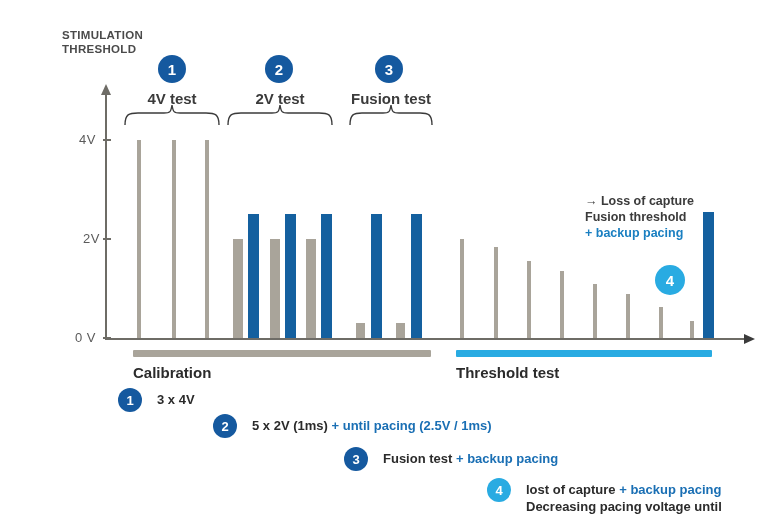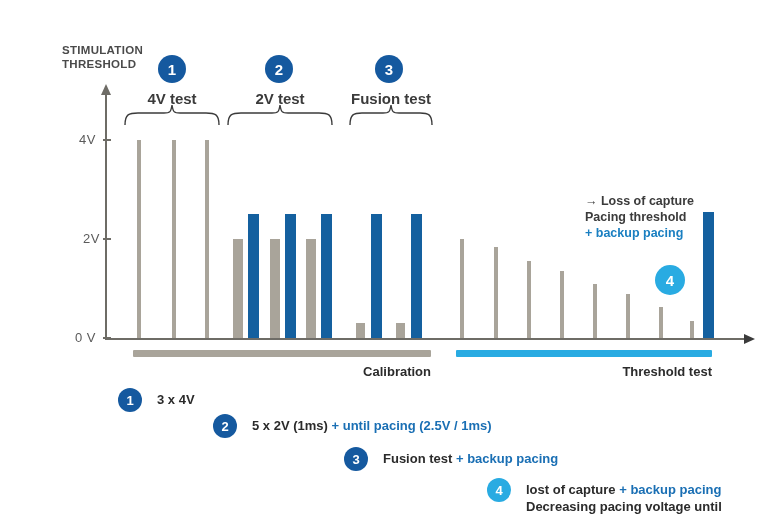--- a/index.html
+++ b/index.html
@@ -58,22 +58,22 @@
     position:absolute;font-size:15px;font-weight:700;color:#3b3b3b;
     white-space:nowrap;text-align:center;
   }
   .brace{position:absolute;}
 
   
   .groupbar{position:absolute;height:7px;border-radius:1px;}
   .groupbar.gray{background:#a9a49a;}
   .groupbar.blue{background:#29abe2;}
   .group-label{
-    position:absolute;font-size:13px;font-weight:700;color:#2b2b2b;
-    white-space:nowrap;text-align:right;
+    position:absolute;font-size:15px;font-weight:700;color:#2b2b2b;
+    white-space:nowrap;text-align:left;
   }
 
   
   .annot{
     position:absolute;font-size:12.5px;font-weight:700;
     line-height:16px;color:#3b3b3b;white-space:nowrap;
   }
   .annot .blue{color:#1a7fc1;}
 
   
@@ -82,21 +82,21 @@
     font-size:13px;font-weight:700;color:#2b2b2b;
     line-height:17px;margin-left:15px;white-space:nowrap;
   }
   .legend-text .blue{color:#1a6fb4;}
 </style>
 </head>
 <body>
 
 <div id="stage">
 
-  <div class="axis-title" style="left:62px;top:28px;margin-top:15px;">STIMULATION
+  <div class="axis-title" style="left:62px;top:28px;">STIMULATION
 THRESHOLD</div>
 
   <div class="axis-arrow-up" style="left:101px;top:84px;"></div>
   <div class="yaxis" style="left:105px;top:95px;width:2px;height:245px;"></div>
 
   <div class="xaxis" style="left:105px;top:338px;width:640px;height:2px;"></div>
   <div class="axis-arrow-right" style="left:744px;top:333.5px;"></div>
 
   <div id="yticks">
       <div class="tick" style="left: 103px; top: 337px;"></div>
@@ -145,21 +145,21 @@
   <div class="test-label" style="left:124px;top:90px;width:96px;">4V test</div>
   <div class="test-label" style="left:227px;top:90px;width:106px;">2V test</div>
   <div class="test-label" style="left:349px;top:90px;width:84px;">Fusion test</div>
 
   <div class="badge dark" style="left:158px;top:55px;width:28px;height:28px;">1</div>
   <div class="badge dark" style="left:265px;top:55px;width:28px;height:28px;">2</div>
   <div class="badge dark" style="left:375px;top:55px;width:28px;height:28px;">3</div>
 
   <div class="annot" style="left:585px;top:193px;">
     <div>→ Loss of capture</div>
-    <div>Pacing threshold</div>
+    <div>Fusion threshold</div>
     <div class="blue">+ backup pacing</div>
   </div>
   <div class="badge light" style="left:655px;top:265px;width:30px;height:30px;">4</div>
 
   <div class="groupbar gray" style="left:133px;top:350px;width:298px;"></div>
   <div class="group-label" style="left:133px;top:364px;width:298px;">Calibration</div>
 
   <div class="groupbar blue" style="left:456px;top:350px;width:256px;"></div>
   <div class="group-label" style="left:456px;top:364px;width:256px;">Threshold test</div>
 

